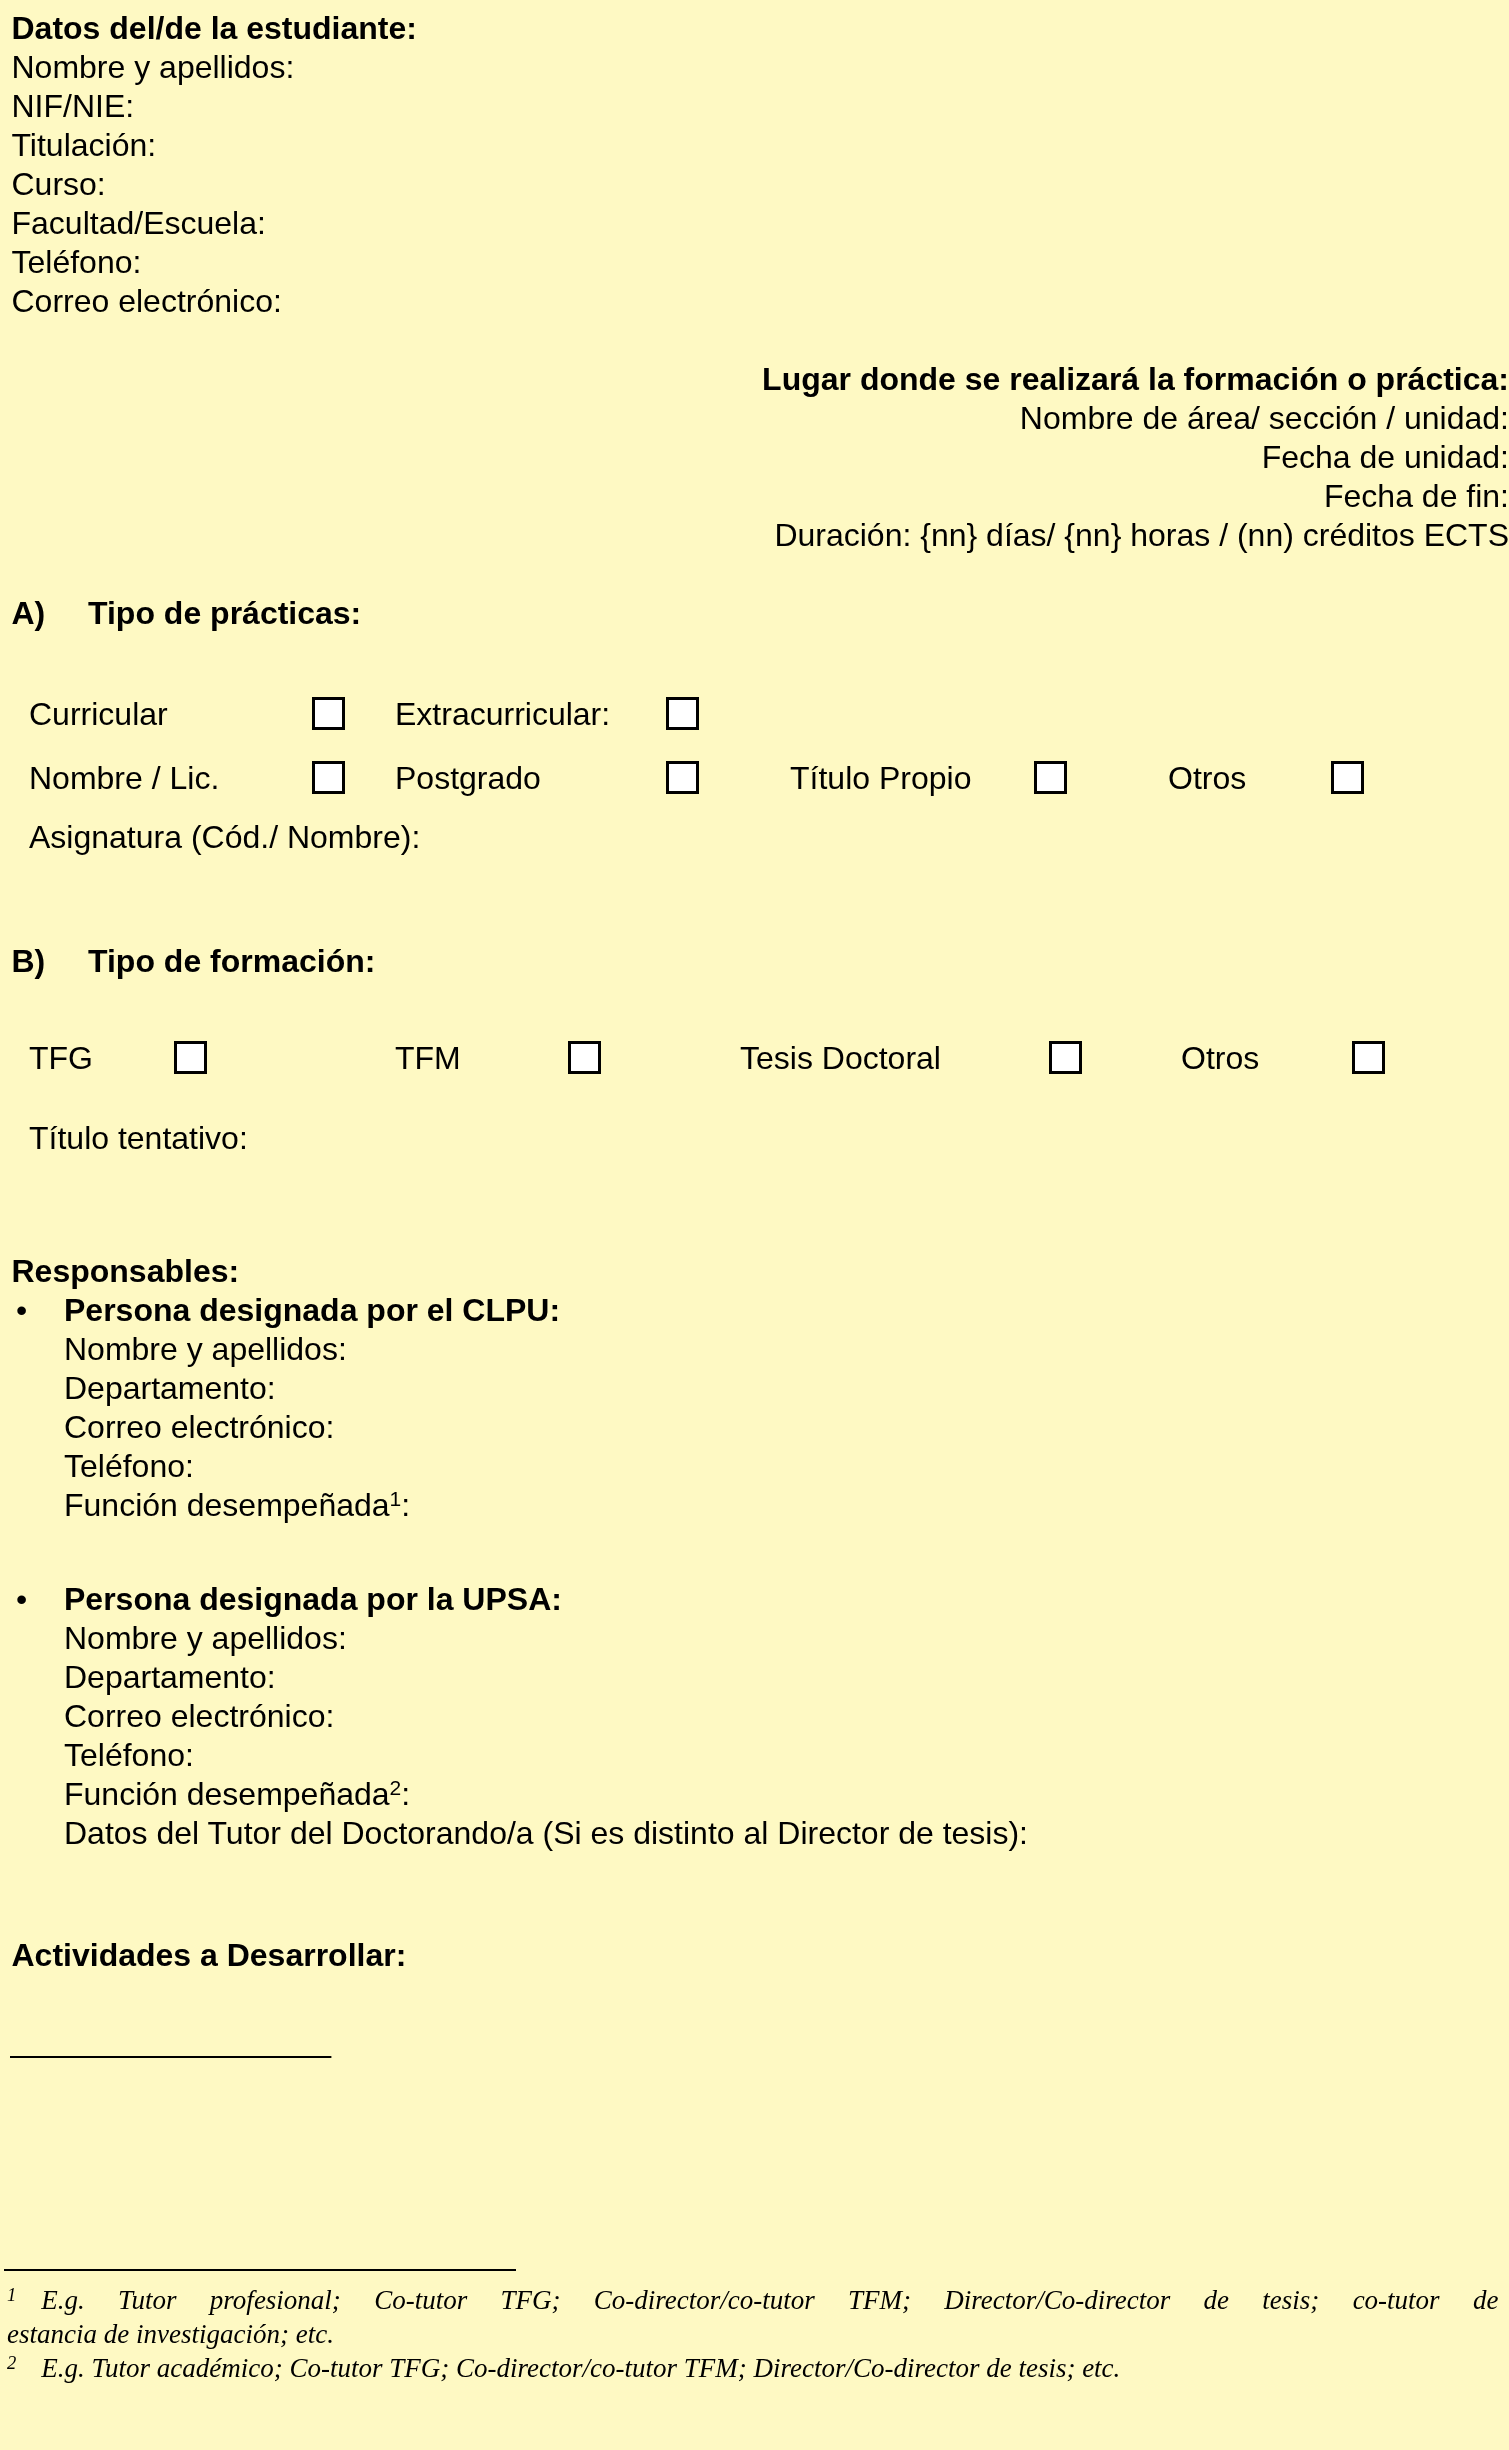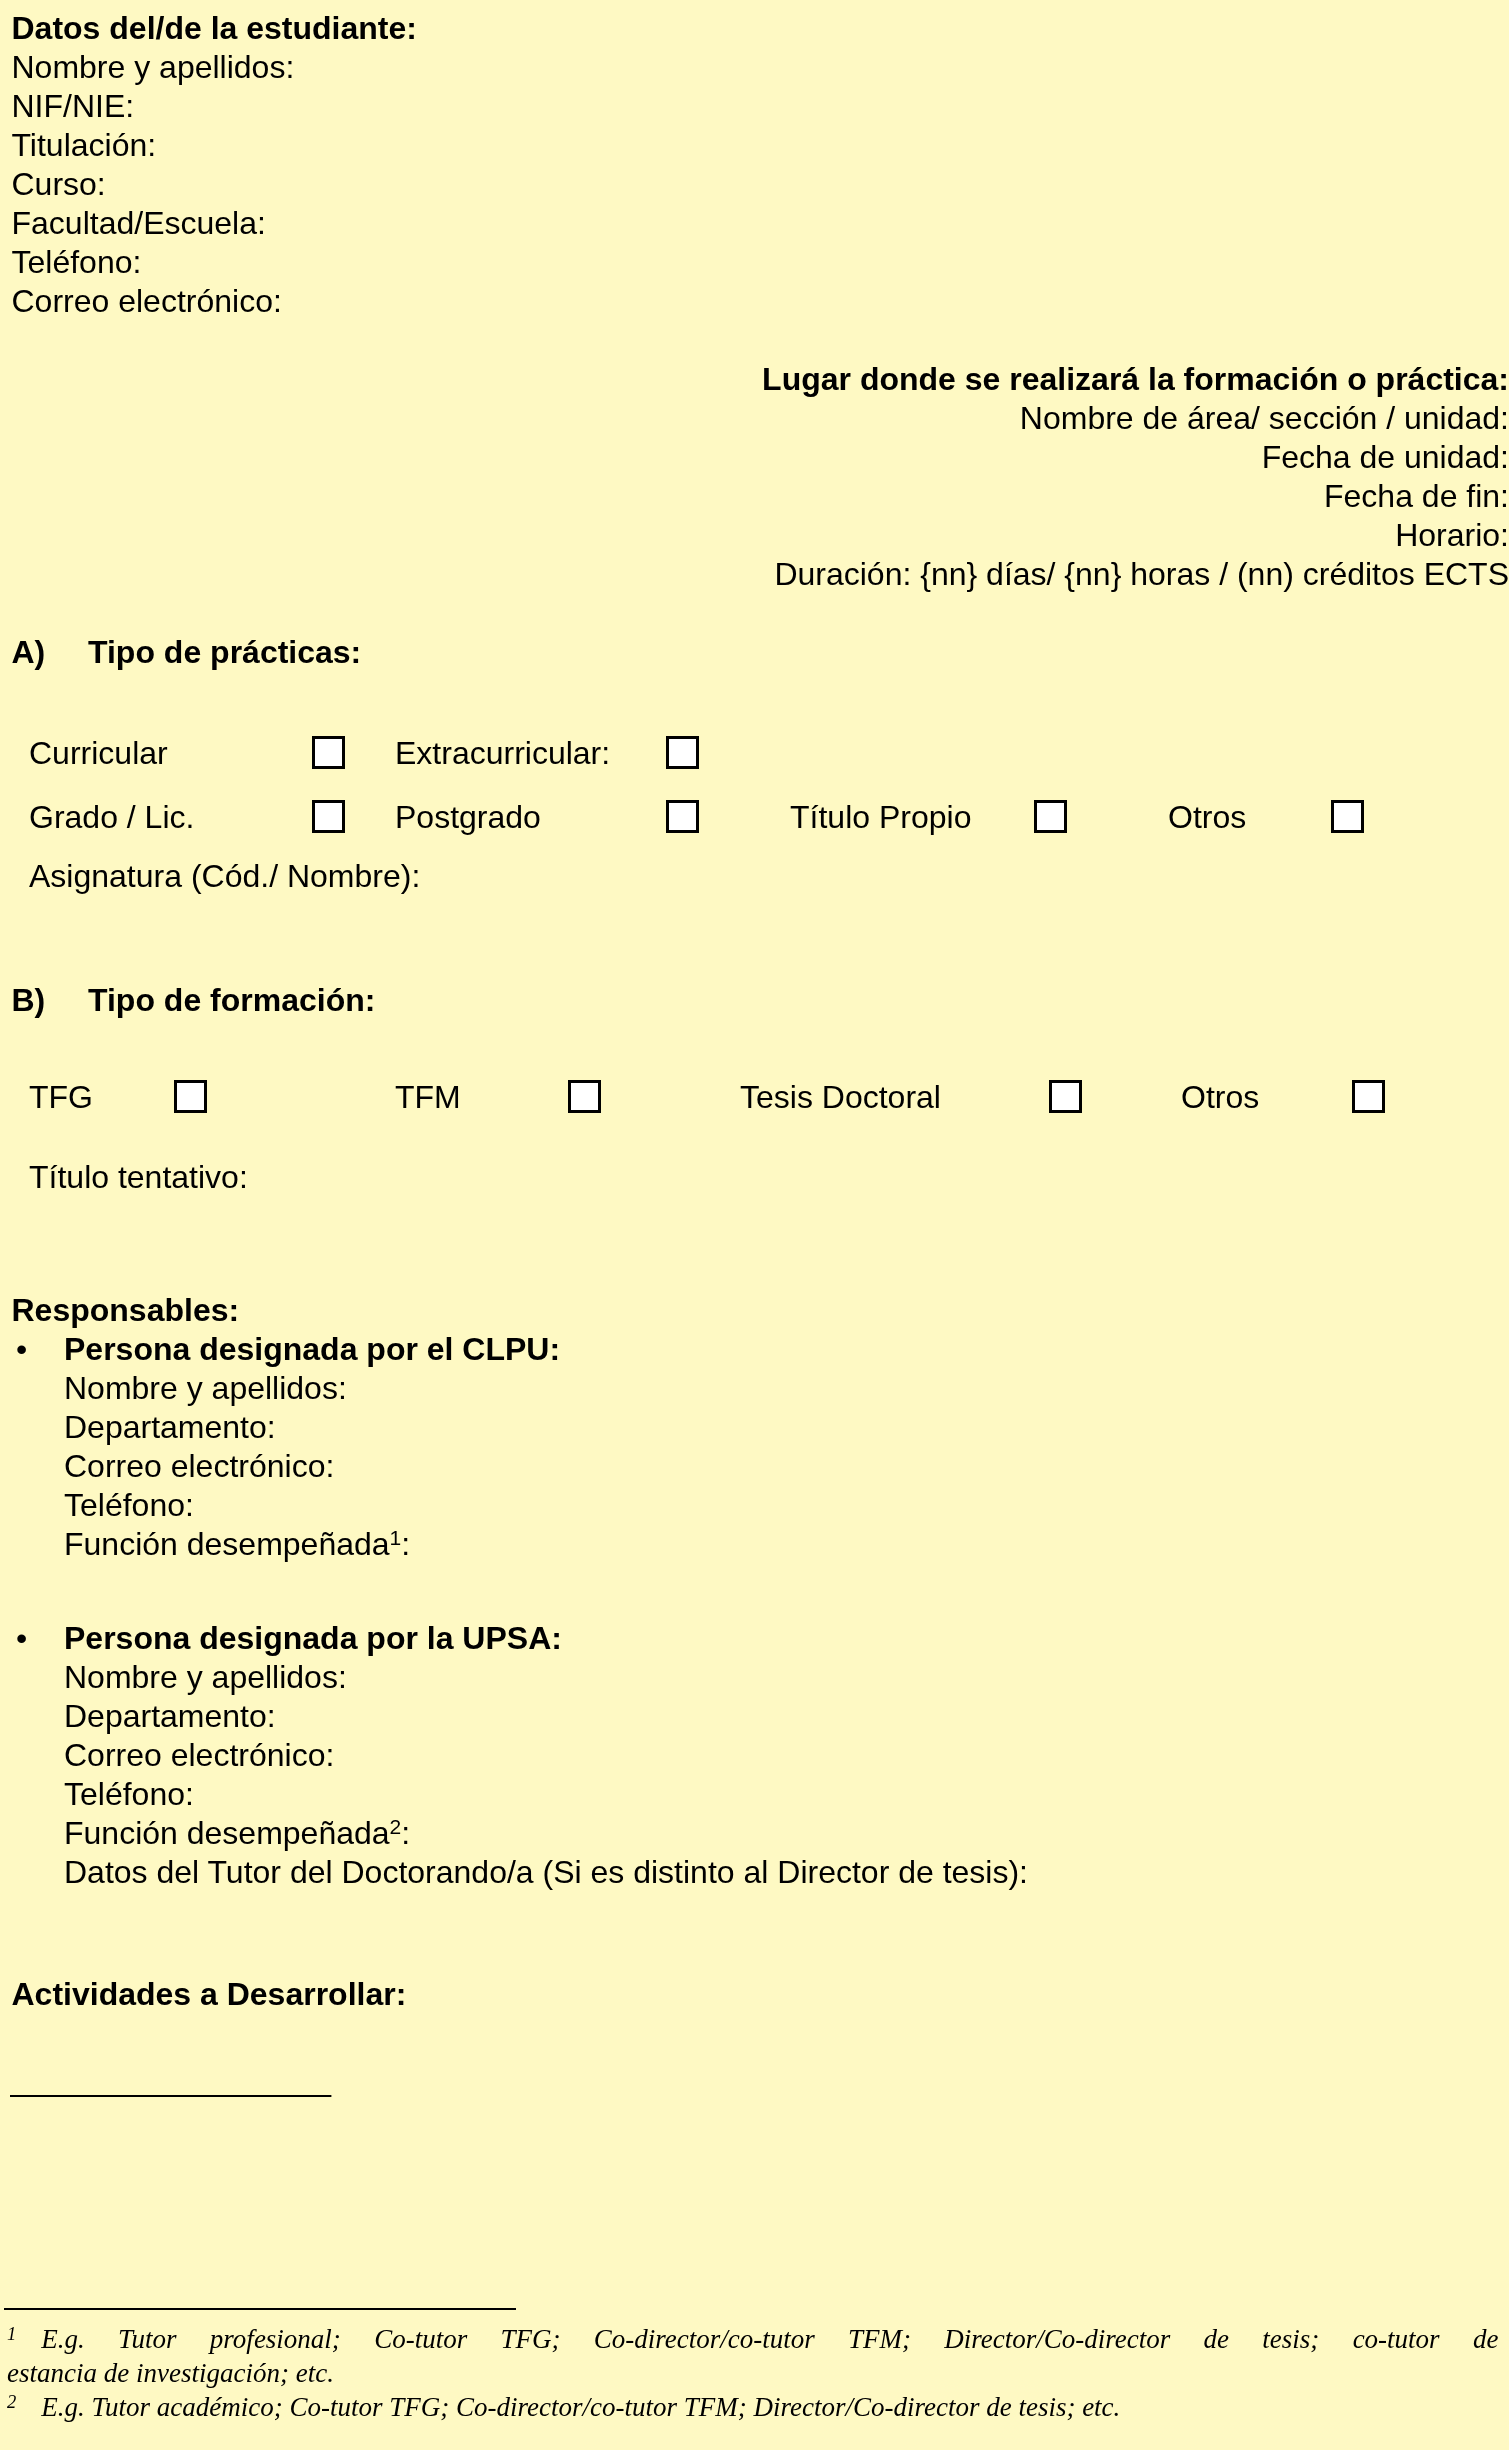--- a/index.html
+++ b/index.html
@@ -79,38 +79,37 @@
     <div>Facultad/Escuela:</div>
     <div>Teléfono:</div>
     <div>Correo electrónico:</div>
   </section>
 
   <section class="place">
     <div class="b">Lugar donde se realizará la formación o práctica:</div>
     <div>Nombre de área/ sección / unidad:</div>
     <div>Fecha de unidad:</div>
     <div>Fecha de fin:</div>
-    <div>Horario:</div>
     <div>Duración: {nn} días/ {nn} horas / (nn) créditos ECTS</div>
   </section>
 
   <div class="sec-heading heading-a">
     <span class="letter">A)</span>
     <span class="htext">Tipo de prácticas:</span>
   </div>
 
   <div class="cbrow row-a1">
     <span class="lbl" style="left:29px">Curricular</span>
     <span class="cb" style="left:312px"></span>
     <span class="lbl" style="left:395px">Extracurricular:</span>
     <span class="cb" style="left:666px"></span>
   </div>
 
   <div class="cbrow row-a2">
-    <span class="lbl" style="left:29px">Grado / Lic.</span>
+    <span class="lbl" style="left:29px">Nombre / Lic.</span>
     <span class="cb" style="left:312px"></span>
     <span class="lbl" style="left:395px">Postgrado</span>
     <span class="cb" style="left:666px"></span>
     <span class="lbl" style="left:790px">Título Propio</span>
     <span class="cb" style="left:1034px"></span>
     <span class="lbl" style="left:1168px">Otros</span>
     <span class="cb" style="left:1331px"></span>
   </div>
 
   <div class="asignatura">Asignatura (Cód./ Nombre):</div>

